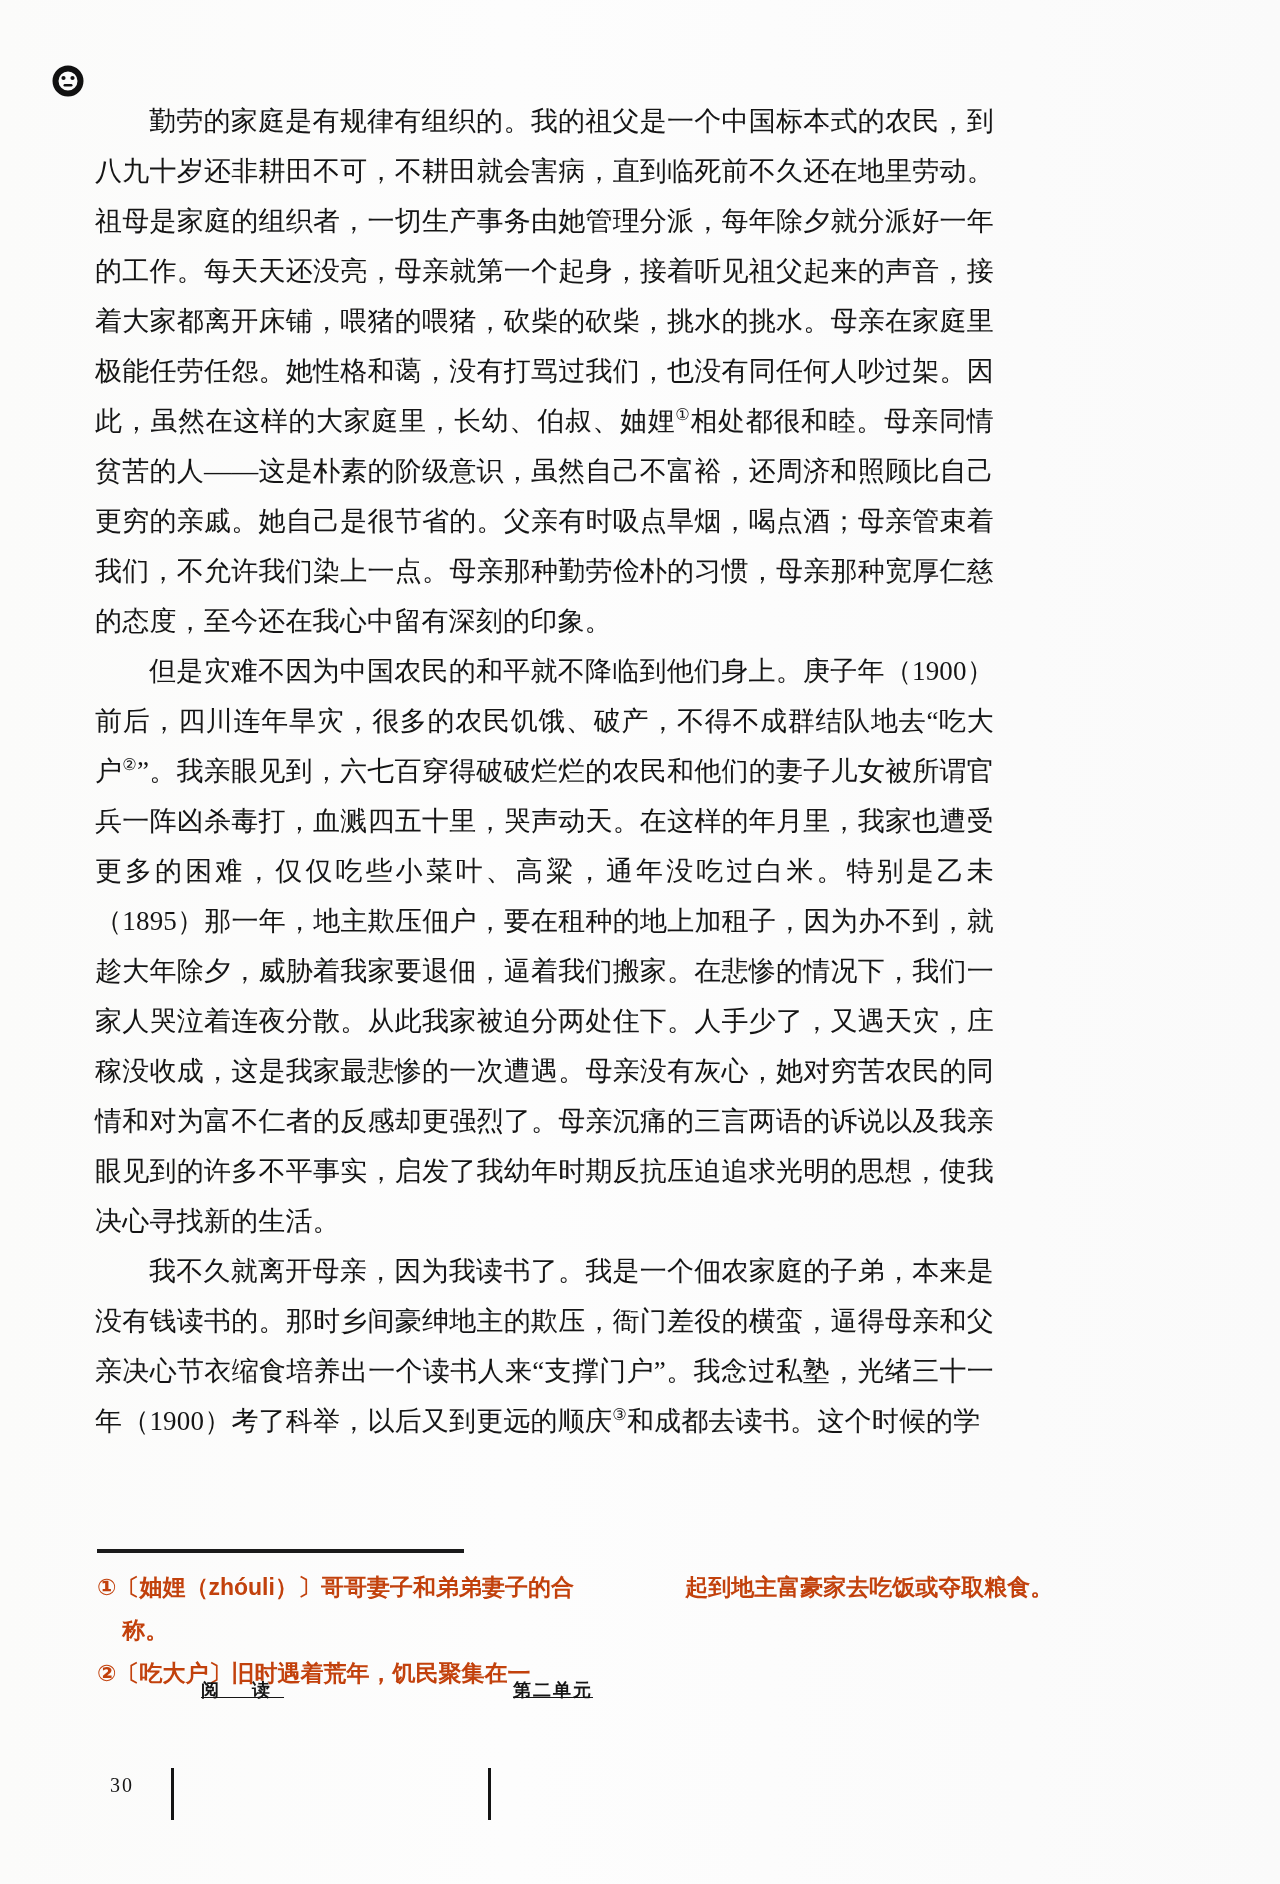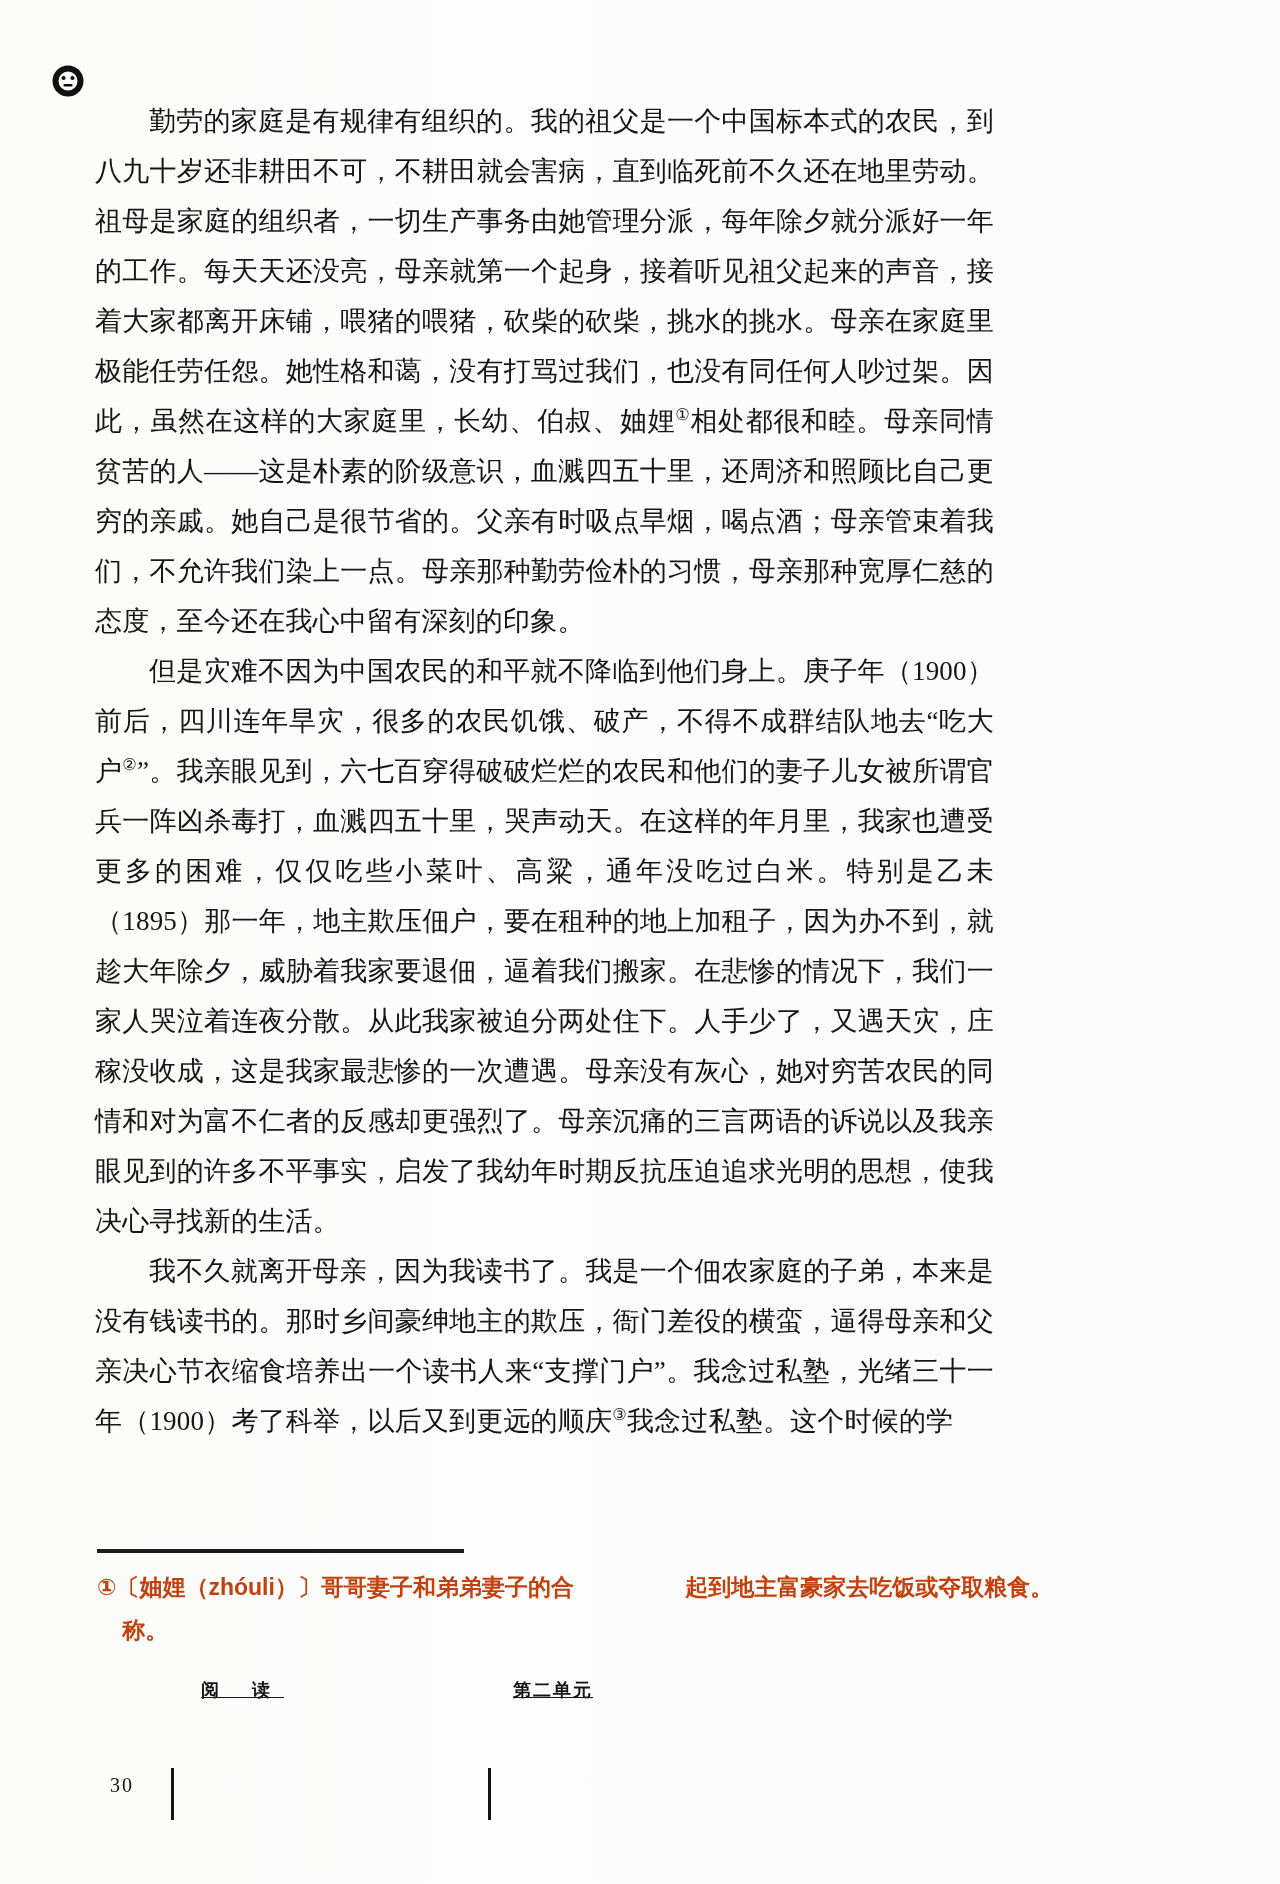--- a/index.html
+++ b/index.html
@@ -69,28 +69,29 @@
   <div class="corner-mark">
     <svg width="32" height="32" viewBox="0 0 32 32">
       <circle cx="16" cy="16" r="12.5" fill="none" stroke="#111" stroke-width="6"></circle>
       <circle cx="11.5" cy="13" r="2.1" fill="#111"></circle>
       <circle cx="20.5" cy="13" r="2.1" fill="#111"></circle>
       <rect x="11.5" y="19" width="9" height="2.4" rx="1.2" fill="#111"></rect>
     </svg>
   </div>
 
   <div class="article" id="article">
-      <p><span>勤劳的家庭是有规律有组织的。我的祖父是一个中国标本式的农民，到八九十岁还非耕田不可，不耕田就会害病，直到临死前不久还在地里劳动。祖母是家庭的组织者，一切生产事务由她管理分派，每年除夕就分派好一年的工作。每天天还没亮，母亲就第一个起身，接着听见祖父起来的声音，接着大家都离开床铺，喂猪的喂猪，砍柴的砍柴，挑水的挑水。母亲在家庭里极能任劳任怨。她性格和蔼，没有打骂过我们，也没有同任何人吵过架。因此，虽然在这样的大家庭里，长幼、伯叔、妯娌</span><sup>①</sup><span>相处都很和睦。母亲同情贫苦的人——这是朴素的阶级意识，血溅四五十里，还周济和照顾比自己更穷的亲戚。她自己是很节省的。父亲有时吸点旱烟，喝点酒；母亲管束着我们，不允许我们染上一点。母亲那种勤劳俭朴的习惯，母亲那种宽厚仁慈的态度，至今还在我心中留有深刻的印象。</span></p>
+      <p><span>勤劳的家庭是有规律有组织的。我的祖父是一个中国标本式的农民，到八九十岁还非耕田不可，不耕田就会害病，直到临死前不久还在地里劳动。祖母是家庭的组织者，一切生产事务由她管理分派，每年除夕就分派好一年的工作。每天天还没亮，母亲就第一个起身，接着听见祖父起来的声音，接着大家都离开床铺，喂猪的喂猪，砍柴的砍柴，挑水的挑水。母亲在家庭里极能任劳任怨。她性格和蔼，没有打骂过我们，也没有同任何人吵过架。因此，虽然在这样的大家庭里，长幼、伯叔、妯娌</span><sup>①</sup><span>相处都很和睦。母亲同情贫苦的人——这是朴素的阶级意识，虽然自己不富裕，还周济和照顾比自己更穷的亲戚。她自己是很节省的。父亲有时吸点旱烟，喝点酒；母亲管束着我们，不允许我们染上一点。母亲那种勤劳俭朴的习惯，母亲那种宽厚仁慈的态度，至今还在我心中留有深刻的印象。</span></p>
       <p><span>但是灾难不因为中国农民的和平就不降临到他们身上。庚子年（1900）前后，四川连年旱灾，很多的农民饥饿、破产，不得不成群结队地去“吃大户</span><sup>②</sup><span>”。我亲眼见到，六七百穿得破破烂烂的农民和他们的妻子儿女被所谓官兵一阵凶杀毒打，血溅四五十里，哭声动天。在这样的年月里，我家也遭受更多的困难，仅仅吃些小菜叶、高粱，通年没吃过白米。特别是乙未（1895）那一年，地主欺压佃户，要在租种的地上加租子，因为办不到，就趁大年除夕，威胁着我家要退佃，逼着我们搬家。在悲惨的情况下，我们一家人哭泣着连夜分散。从此我家被迫分两处住下。人手少了，又遇天灾，庄稼没收成，这是我家最悲惨的一次遭遇。母亲没有灰心，她对穷苦农民的同情和对为富不仁者的反感却更强烈了。母亲沉痛的三言两语的诉说以及我亲眼见到的许多不平事实，启发了我幼年时期反抗压迫追求光明的思想，使我决心寻找新的生活。</span></p>
-      <p><span>我不久就离开母亲，因为我读书了。我是一个佃农家庭的子弟，本来是没有钱读书的。那时乡间豪绅地主的欺压，衙门差役的横蛮，逼得母亲和父亲决心节衣缩食培养出一个读书人来“支撑门户”。我念过私塾，光绪三十一年（1900）考了科举，以后又到更远的顺庆</span><sup>③</sup><span>我念过私塾。这个时候的学</span></p>
+      <p><span>我不久就离开母亲，因为我读书了。我是一个佃农家庭的子弟，本来是没有钱读书的。那时乡间豪绅地主的欺压，衙门差役的横蛮，逼得母亲和父亲决心节衣缩食培养出一个读书人来“支撑门户”。我念过私塾，光绪三十一年（1900）考了科举，以后又到更远的顺庆</span><sup>③</sup><span>和成都去读书。这个时候的学</span></p>
     </div>
 
   <div class="fn-divider"></div>
   <div class="fn-col fn-left" id="fn-left">
       <div class="fn">①〔妯娌（zhóuli）〕哥哥妻子和弟弟妻子的合称。</div>
+      <div class="fn">②〔吃大户〕旧时遇着荒年，饥民聚集在一</div>
     </div>
   <div class="fn-col fn-right" id="fn-right">
       <div class="fn cont">起到地主富豪家去吃饭或夺取粮食。</div>
     </div>
 
   <span class="pnum">30</span>
   <span class="fbar fbar1"></span>
   <span class="fsec">阅 读</span>
   <span class="fbar fbar2"></span>
   <span class="funit">第二单元</span>

